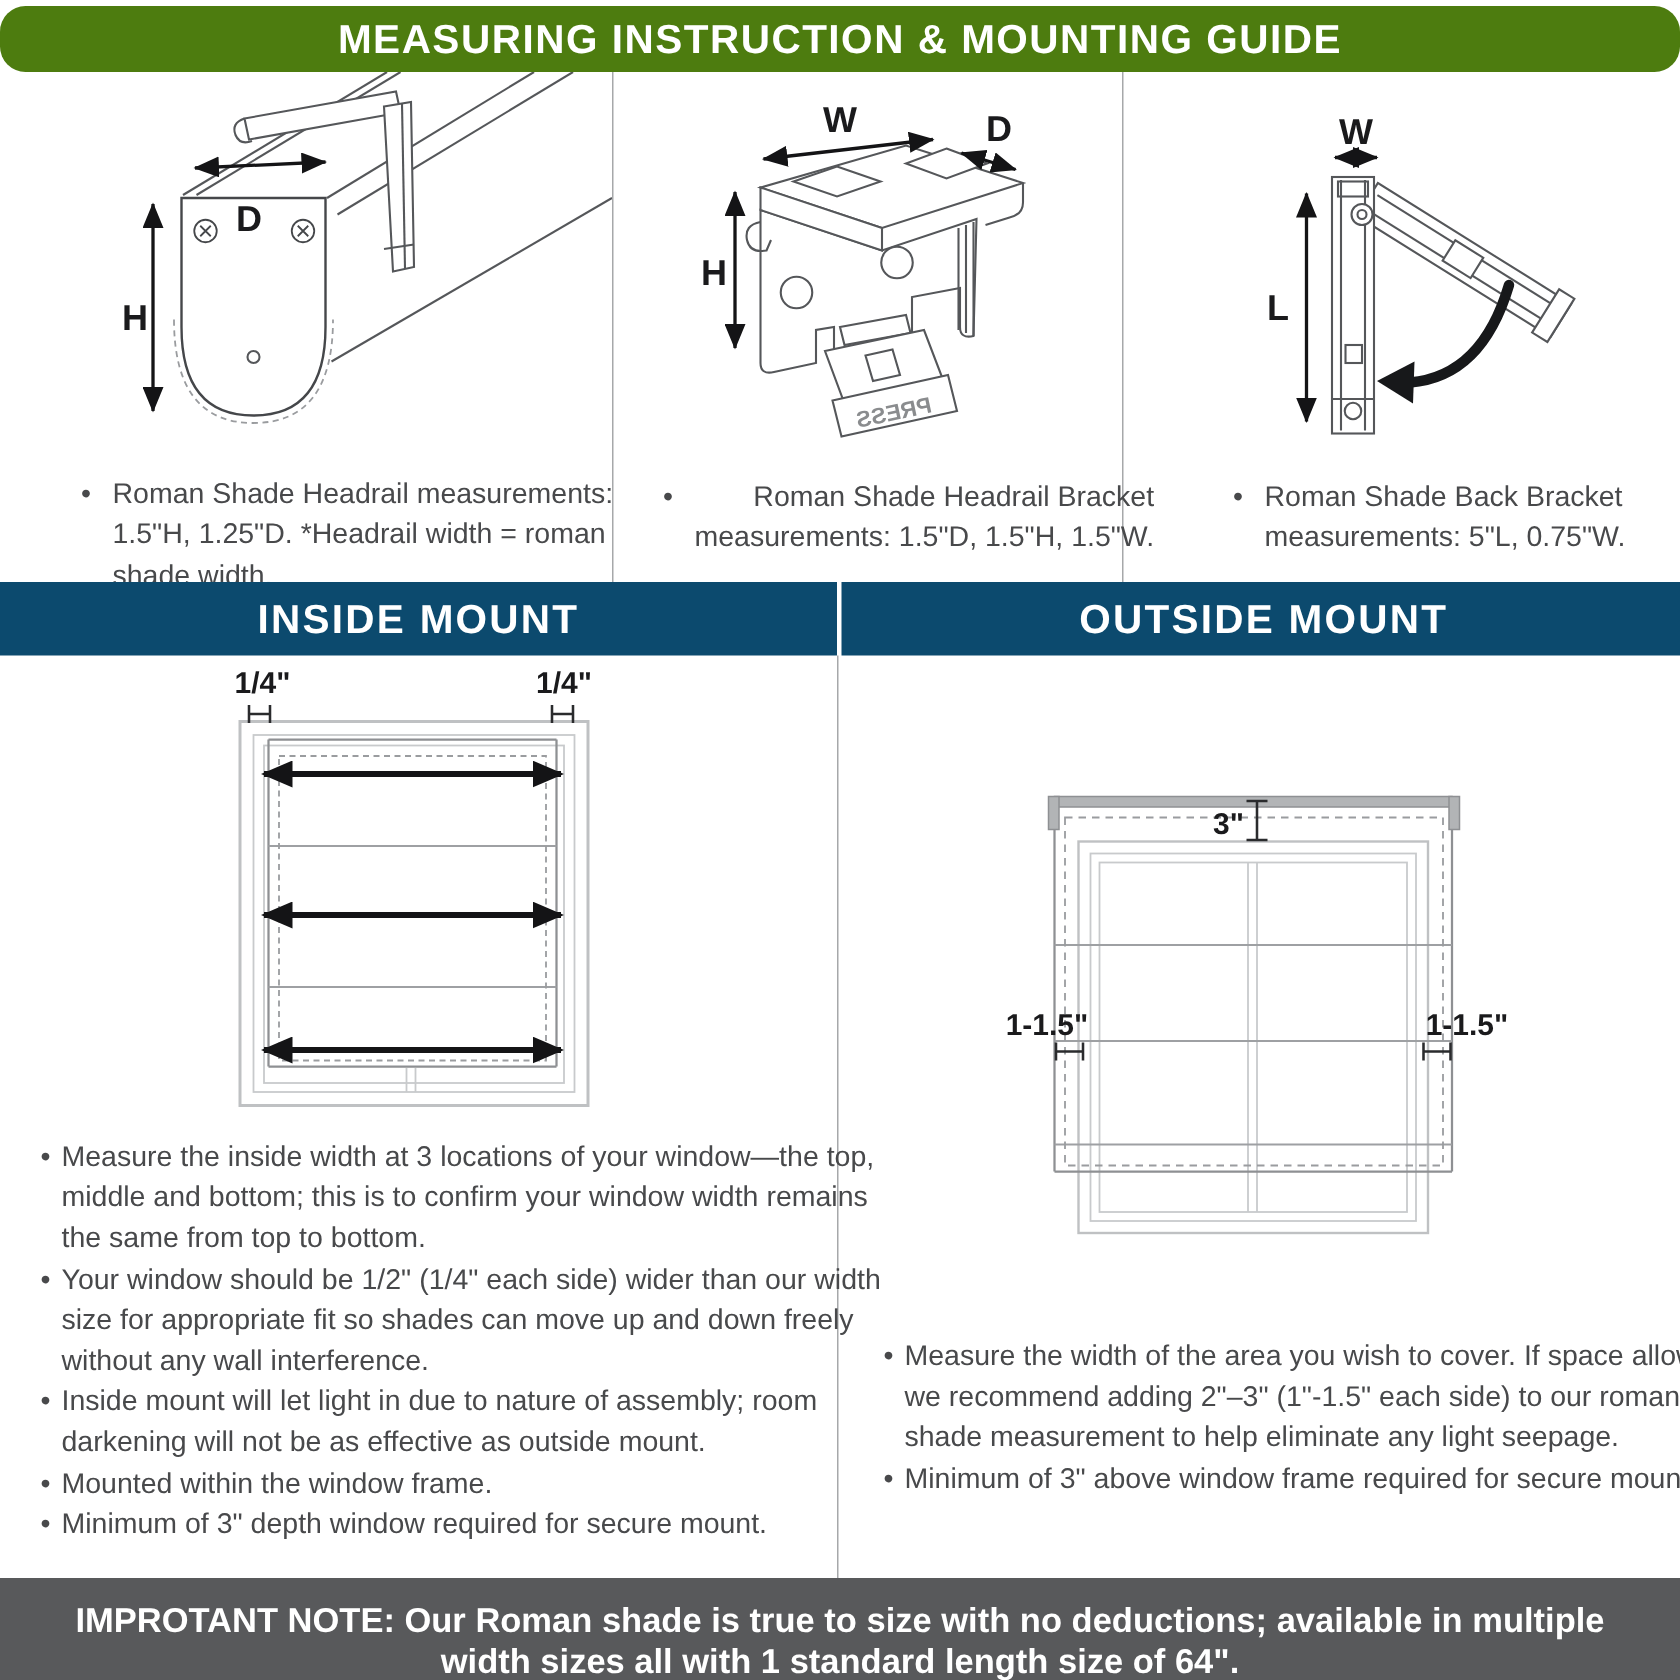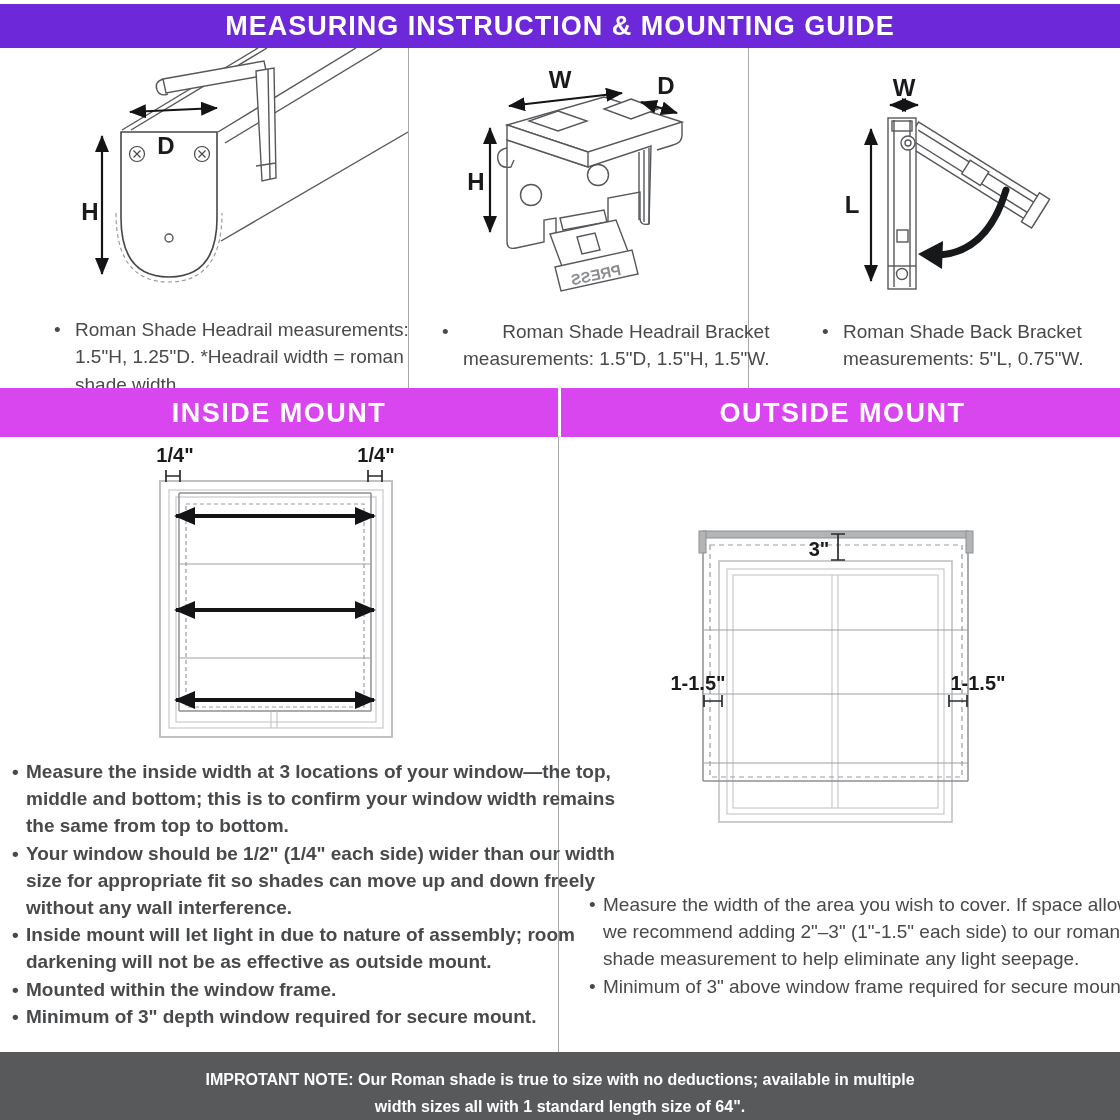--- a/index.html
+++ b/index.html
@@ -1,38 +1,38 @@
 <!DOCTYPE html>
 <html><head>
 <meta charset="utf-8">
 <style>
   html,body{margin:0;padding:0;background:#fff;}
   body{width:1120px;height:1120px;position:relative;overflow:hidden;
        font-family:"Liberation Sans",sans-serif;color:#4a4a4c;}
-  .banner{position:absolute;left:0;top:4px;width:1120px;height:44px;background:#6d28d9;
+  .banner{position:absolute;left:0;top:4px;width:1120px;height:44px;background:#4d7c0f;
           color:#fff;font-weight:bold;font-size:27px;letter-spacing:1px;
-          text-align:center;line-height:45px;}
+          text-align:center;line-height:45px;border-radius:17px;}
   .col-divider{position:absolute;top:48px;height:340px;width:1px;background:#a6a8aa;}
   .caption{position:absolute;font-size:19px;line-height:27.4px;color:#48494b;}
   .cap-first{position:relative;padding-left:23px;white-space:nowrap;}
   .cap-first::before{content:"\2022";position:absolute;left:2px;color:#48494b;}
   .cap-cont{padding-left:23px;white-space:nowrap;}
-  .bar{position:absolute;top:388px;height:49px;background:#d946ef;color:#fff;
+  .bar{position:absolute;top:388px;height:49px;background:#0c4a6e;color:#fff;
        text-align:center;font-weight:bold;font-size:27px;letter-spacing:1.5px;line-height:50px;}
   .bar-left{left:0;width:558px;}
   .bar-right{left:561px;width:563px;}
   .center-divider{position:absolute;left:558px;top:437px;width:1px;height:615px;background:#a6a8aa;}
   .bullets{position:absolute;font-size:19px;line-height:27.2px;color:#48494b;}
-  .bullets-inside{left:13px;top:758px;width:530px;font-weight:bold;}
+  .bullets-inside{left:28px;top:758px;width:530px;}
   .bullets-outside{left:590px;top:891px;width:528px;}
   .bullet{position:relative;padding-left:13px;}
   .bullet::before{content:"\2022";position:absolute;left:-1px;top:0;}
   .bline{white-space:nowrap;}
   .footer{position:absolute;left:0;top:1052px;width:1120px;height:68px;background:#58595b;
-          color:#fff;text-align:center;font-weight:bold;font-size:16px;line-height:26.5px;
+          color:#fff;text-align:center;font-weight:bold;font-size:23px;line-height:26.5px;
           padding-top:15px;box-sizing:border-box;}
   .diagram{position:absolute;}
   #svg-headrail{left:0;top:48px;}
   #svg-bracket{left:408px;top:48px;}
   #svg-backbracket{left:748px;top:48px;}
   #svg-inside{left:0;top:440px;}
   #svg-outside{left:558px;top:440px;}
   svg{display:block;}
   svg .ln{stroke:#55575a;stroke-width:1.4;fill:none;}
   svg .fw{fill:#fff;stroke:#55575a;stroke-width:1.4;}

